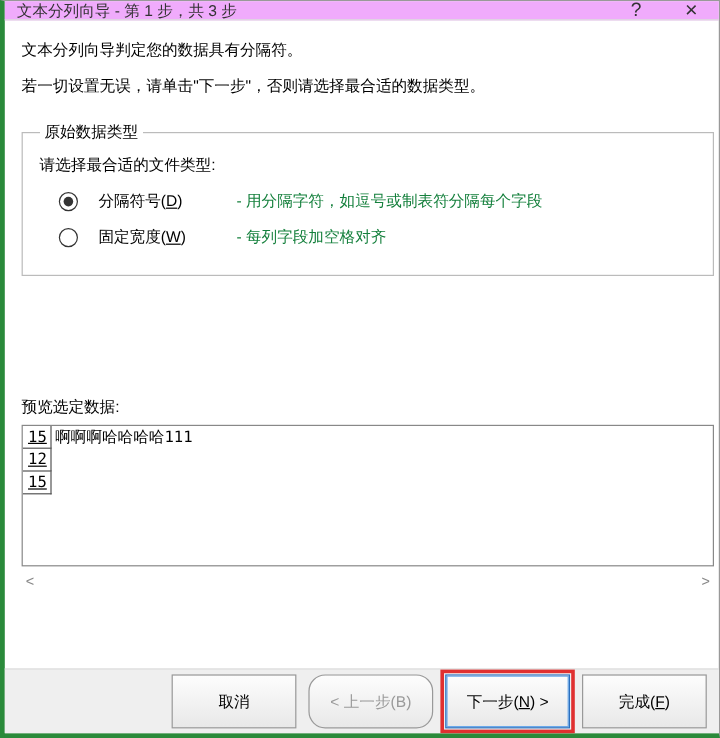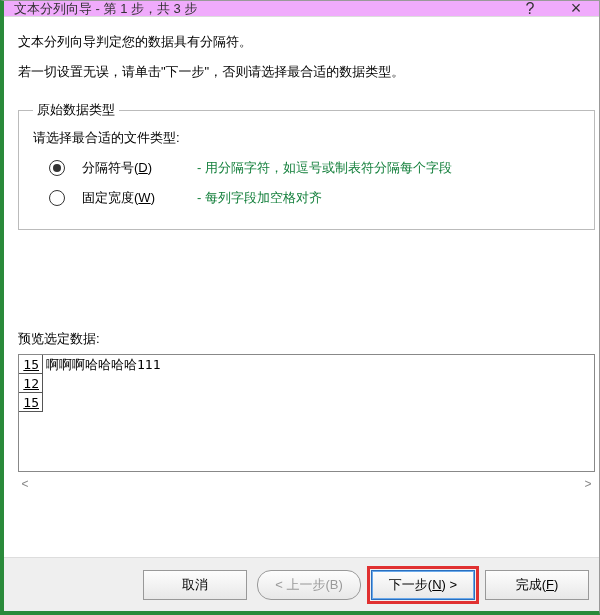--- a/index.html
+++ b/index.html
@@ -128,21 +128,21 @@
     display: flex;
     gap: 10px;
     justify-content: flex-end;
     align-items: center;
     padding-right: 10px;
     background: #efefef;
     border-top: 1px solid #ddd;
   }
   .btn {
     min-width: 104px;
-    height: 30px;
+    height: 45px;
     background: linear-gradient(#fdfdfd,#e8e8e8);
     border: 1px solid #999;
     display: flex;
     align-items: center;
     justify-content: center;
     padding: 0 12px;
     font-size: 13px;
     cursor: pointer;
   }
   .btn.disabled {

